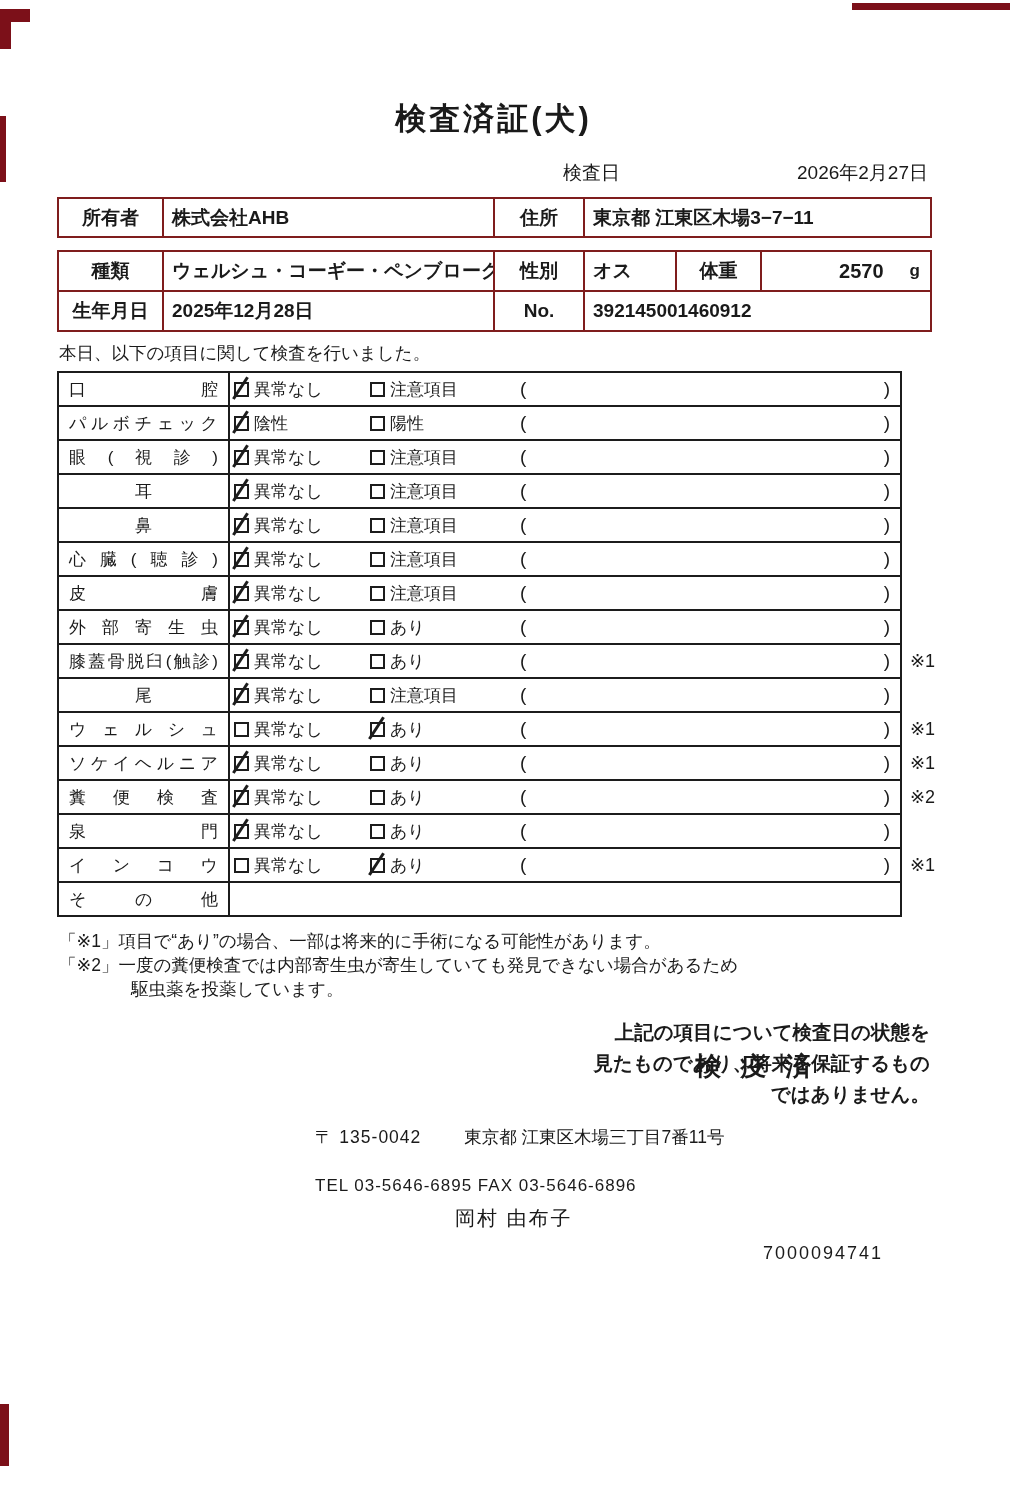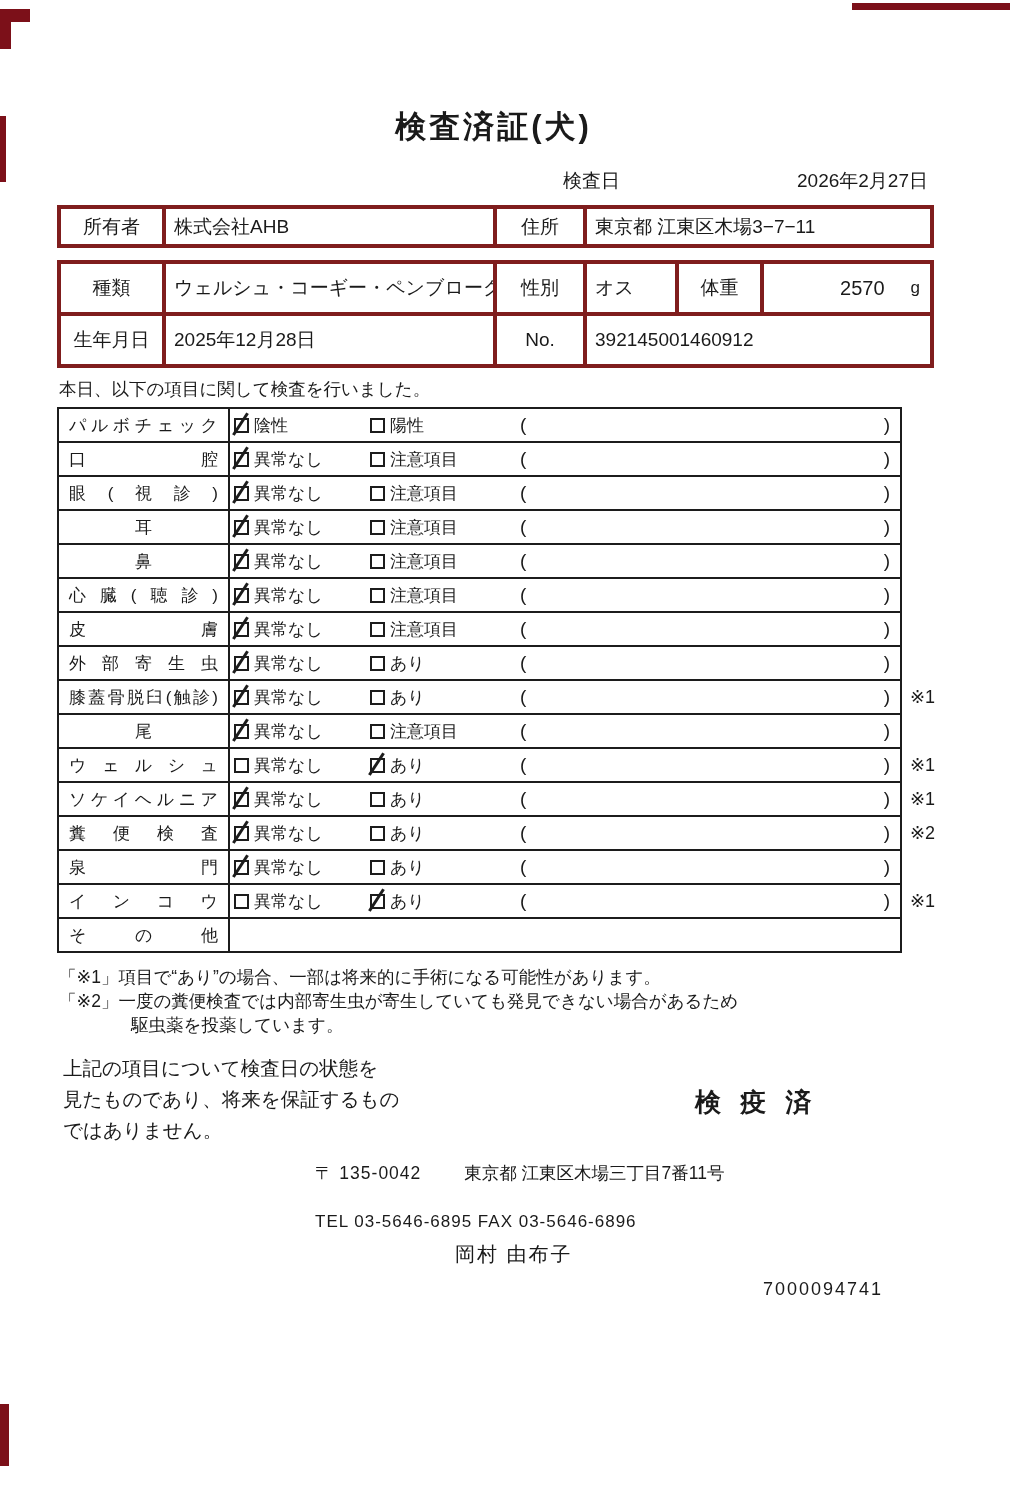--- a/index.html
+++ b/index.html
@@ -14,21 +14,21 @@
     overflow: hidden;
   }
   
   .scan-mark { position: absolute; background: var(--scan-red, #7c1019); }
   .mark-tl-h { left: 0; top: 9px;  width: 30px; height: 13px; }
   .mark-tl-v { left: 0; top: 9px;  width: 11px; height: 40px; }
   .mark-tr   { left: 852px; top: 3px; width: 158px; height: 7px; }
   .mark-left-a { left: 0; top: 116px;  width: 6px; height: 66px; }
   .mark-left-b { left: 0; top: 1404px; width: 9px; height: 62px; }
 
-  .content { position: absolute; left: 57px; top: 12px; width: 873px; }
+  .content { position: absolute; left: 57px; top: 4px; width: 873px; }
 
   .doc-title {
     margin-top: 94px;
     text-align: center;
     font-size: 31px;
     font-weight: bold;
     letter-spacing: 3px;
   }
 
   .date-line {
@@ -37,32 +37,33 @@
     align-items: flex-end;
     font-size: 19px;
     height: 26px;
   }
   .date-line .date-label { margin-left: 506px; }
   .date-line .date-value { margin-left: auto; margin-right: 2px; }
 
   table { border-collapse: collapse; table-layout: fixed; }
   .info-table { width: 873px; }
   .info-table td {
-    border: 4px solid #7f1d1d;
+    border: 2px solid #7f1d1d;
     font-size: 19px;
     height: 39px;
     vertical-align: middle;
     padding: 0 8px;
     overflow: hidden;
     white-space: nowrap;
+    font-weight: bold;
   }
   .info-table td.lbl { text-align: center; padding: 0 4px; }
   .owner-table { margin-top: 11px; }
   .pet-table { margin-top: 12px; }
-  .pet-table td { height: 52px; margin-top: 20px; }
+  .pet-table td { height: 40px; margin-top: 20px; }
   .breed-val { font-size: 17px; }
   .weight-cell { display: flex; justify-content: flex-end; align-items: center; }
   .weight-cell .w-val { margin-right: 26px; font-size: 20px; }
   .weight-cell .w-unit { font-size: 17px; margin-right: 2px; }
 
   .intro-text { margin-top: 9px; font-size: 17.5px; padding-left: 2px; }
 
   .check-table { margin-top: 6px; width: 888px; }
   .check-table td { vertical-align: middle; }
   .check-table .item-cell {
@@ -110,21 +111,21 @@
     display: flex;
     justify-content: space-between;
     font-size: 19px;
     padding-left: 14px;
   }
 
   .footnotes { margin-top: 12px; font-size: 17.5px; line-height: 24px; padding-left: 2px; }
   .footnotes .indent { padding-left: 72px; }
 
   .bottom-block { position: relative; margin-top: 16px; height: 96px; }
-  .disclaimer { font-size: 19.5px; font-weight: normal; line-height: 31px; padding-left: 6px; }
+  .disclaimer { font-size: 19.5px; font-weight: bold; line-height: 31px; padding-left: 6px; text-align: right; }
   .stamp {
     position: absolute;
     left: 638px; top: 32px;
     font-size: 26px;
     font-weight: bold;
     letter-spacing: 6px;
     white-space: nowrap;
   }
 
   .contact { margin-top: 12px; }
@@ -202,50 +203,50 @@
         <td colspan="3">392145001460912</td>
       </tr>
     </tbody>
       </table>
 
     <div class="intro-text">本日、以下の項目に関して検査を行いました。</div>
 
     <table class="check-table">
       <tbody>
           <tr>
+            <td class="item-cell justify">口腔</td>
+            <td class="content-cell">
+              <div class="content-inner">
+                <span class="option">
+                  <span class="checkbox checked"></span>
+                  <span class="opt-label">異常なし</span>
+                </span>
+                <span class="option">
+                  <span class="checkbox"></span>
+                  <span class="opt-label">注意項目</span>
+                </span>
+                <span class="paren-area">
+                  <span>(</span>
+                  <span>)</span>
+                </span>
+              </div>
+            </td>
+            <td class="note-cell"></td>
+          </tr>
+          <tr>
             <td class="item-cell justify">パルボチェック</td>
             <td class="content-cell">
               <div class="content-inner">
                 <span class="option">
                   <span class="checkbox checked"></span>
                   <span class="opt-label">陰性</span>
                 </span>
                 <span class="option">
                   <span class="checkbox"></span>
                   <span class="opt-label">陽性</span>
-                </span>
-                <span class="paren-area">
-                  <span>(</span>
-                  <span>)</span>
-                </span>
-              </div>
-            </td>
-            <td class="note-cell"></td>
-          </tr>
-          <tr>
-            <td class="item-cell justify">口腔</td>
-            <td class="content-cell">
-              <div class="content-inner">
-                <span class="option">
-                  <span class="checkbox checked"></span>
-                  <span class="opt-label">異常なし</span>
-                </span>
-                <span class="option">
-                  <span class="checkbox"></span>
-                  <span class="opt-label">注意項目</span>
                 </span>
                 <span class="paren-area">
                   <span>(</span>
                   <span>)</span>
                 </span>
               </div>
             </td>
             <td class="note-cell"></td>
           </tr>
           <tr>

